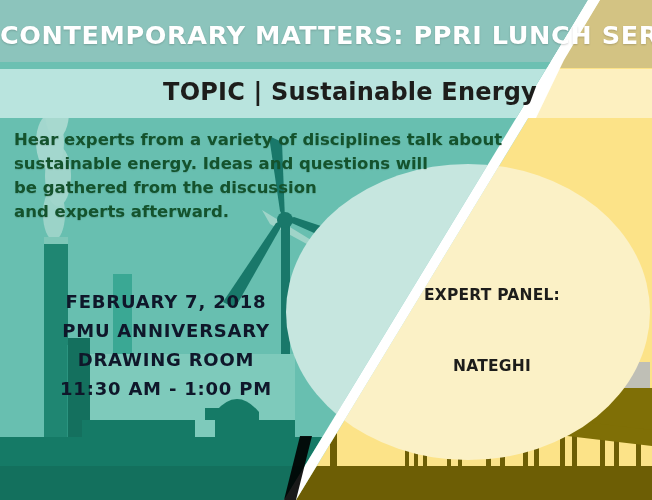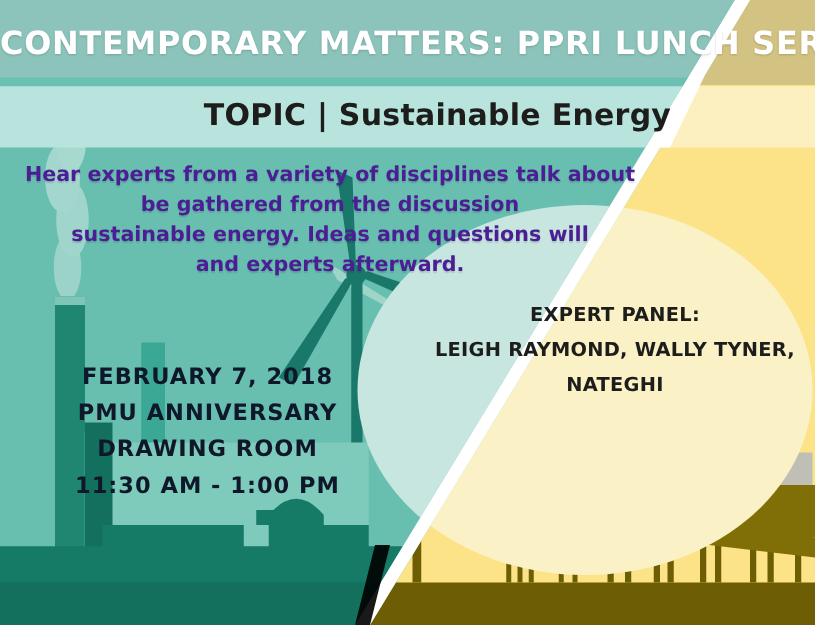--- a/index.html
+++ b/index.html
@@ -27,23 +27,22 @@
     font-family:"DejaVu Sans", sans-serif;
     font-weight:bold;font-size:24px;letter-spacing:0.2px;
     color:#1d1d1b;
     white-space:nowrap;
     margin-left:24px;
   }
   .blurb{
     position:absolute;left:14px;top:128px;width:500px;z-index:40;
     font-family:"DejaVu Sans", sans-serif;
     font-weight:bold;font-size:16.5px;line-height:24px;
-    color:#4c1d95;
+    color:#14532d;
     text-shadow:0 1px 1px rgba(0,0,0,.12);
-    text-align:center;
   }
   .blurb div{white-space:nowrap;}
 
   .eventbox{
     position:absolute;left:42px;top:287px;width:248px;z-index:40;
     text-align:center;
     font-family:"DejaVu Sans", sans-serif;
     font-weight:bold;font-size:18px;line-height:29px;
     letter-spacing:0.8px;
     color:#0f172a;
@@ -51,21 +50,21 @@
   .eventbox div{white-space:nowrap;}
 
   .panel{
     position:absolute;left:336px;top:238px;width:312px;z-index:40;
     text-align:center;
     font-family:"DejaVu Sans", sans-serif;
     font-weight:bold;font-size:15.5px;line-height:28px;
     letter-spacing:0.2px;
     color:#1d1d1b;
   }
-  .panel div{white-space:nowrap;}
+  .panel div{white-space:nowrap;margin-top:43px;}
 </style>
 </head>
 <body>
 
 <div id="poster">
 
   <svg class="layer" viewBox="0 0 652 500" width="652" height="500" xmlns="http://www.w3.org/2000/svg" shape-rendering="geometricPrecision">
     <defs>
 
       <clipPath id="clipRight">
@@ -216,31 +215,30 @@
       <polygon points="552,60 564,60 536,118 524,118" fill="#ffffff"></polygon>
     </g>
   </svg>
 
   <div class="headline">CONTEMPORARY MATTERS: PPRI LUNCH SERIES</div>
 
   <div class="topic">TOPIC | Sustainable Energy</div>
 
   <div class="blurb">
     <div>Hear experts from a variety of disciplines talk about</div>
+    <div>sustainable energy. Ideas and questions will</div>
     <div>be gathered from the discussion</div>
-    <div>sustainable energy. Ideas and questions will</div>
     <div>and experts afterward.</div>
   </div>
 
   <div class="eventbox">
     <div>FEBRUARY 7, 2018</div>
     <div>PMU ANNIVERSARY</div>
     <div>DRAWING ROOM</div>
     <div>11:30 AM - 1:00 PM</div>
   </div>
 
   <div class="panel">
     <div>EXPERT PANEL:</div>
-    <div>LEIGH RAYMOND, WALLY TYNER,</div>
     <div>NATEGHI</div>
   </div>
 
 </div>
 
 </body></html>

